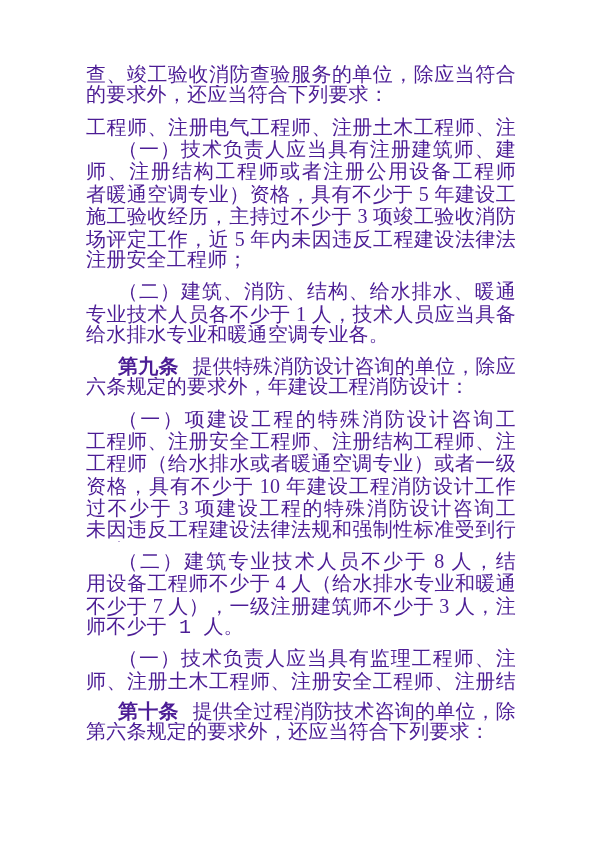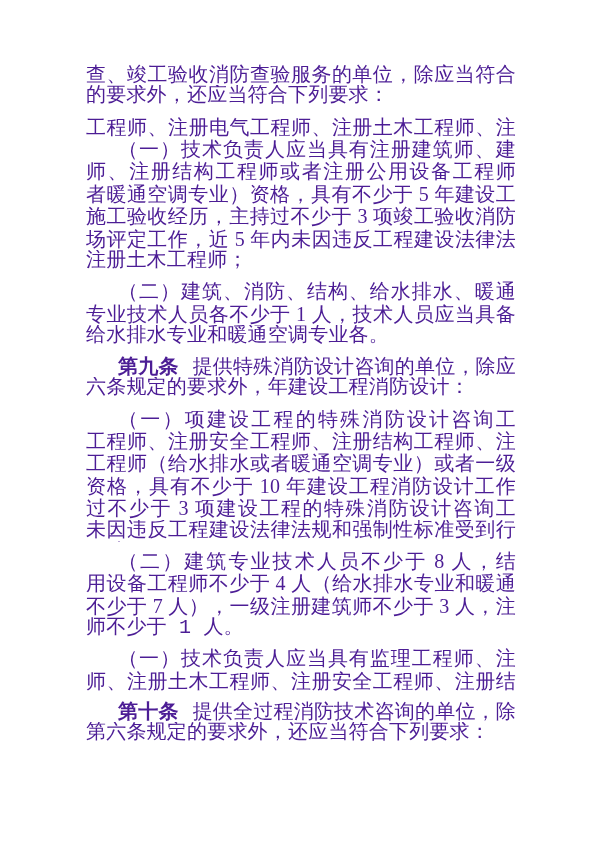--- a/index.html
+++ b/index.html
@@ -48,21 +48,21 @@
       <div class="line end">的要求外，还应当符合下列要求：</div>
     </div>
 
     <div class="para">
       <div class="line">工程师、注册电气工程师、注册土木工程师、注册安全工程</div>
       <div class="line first">（一）技术负责人应当具有注册建筑师、建造师、监理</div>
       <div class="line">师、注册结构工程师或者注册公用设备工程师（给水排水或</div>
       <div class="line">者暖通空调专业）资格，具有不少于 5 年建设工程消防设计</div>
       <div class="line">施工验收经历，主持过不少于 3 项竣工验收消防查验或者现</div>
       <div class="line">场评定工作，近 5 年内未因违反工程建设法律法规和强制性</div>
-      <div class="line end">注册土木工程师；</div>
+      <div class="line end">注册安全工程师；</div>
     </div>
 
     <div class="para">
       <div class="line first">（二）建筑、消防、结构、给水排水、暖通空调、电气</div>
       <div class="line">专业技术人员各不少于 1 人，技术人员应当具备不少于 2 年</div>
       <div class="line end">给水排水专业和暖通空调专业各。</div>
     </div>
 
     <div class="para">
       <div class="line first"><span class="article-no">第九条</span><span>提供特殊消防设计咨询的单位，除应当符合第</span></div>

